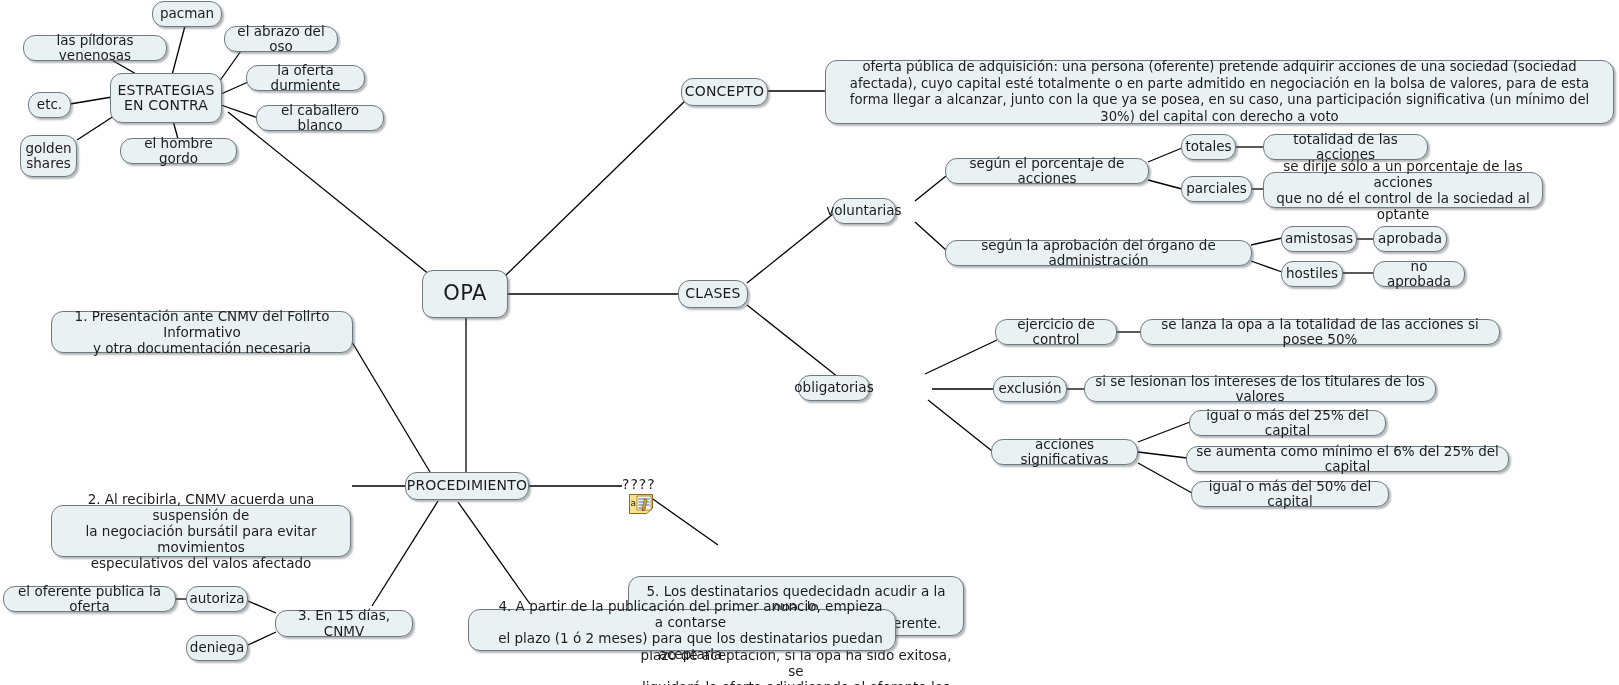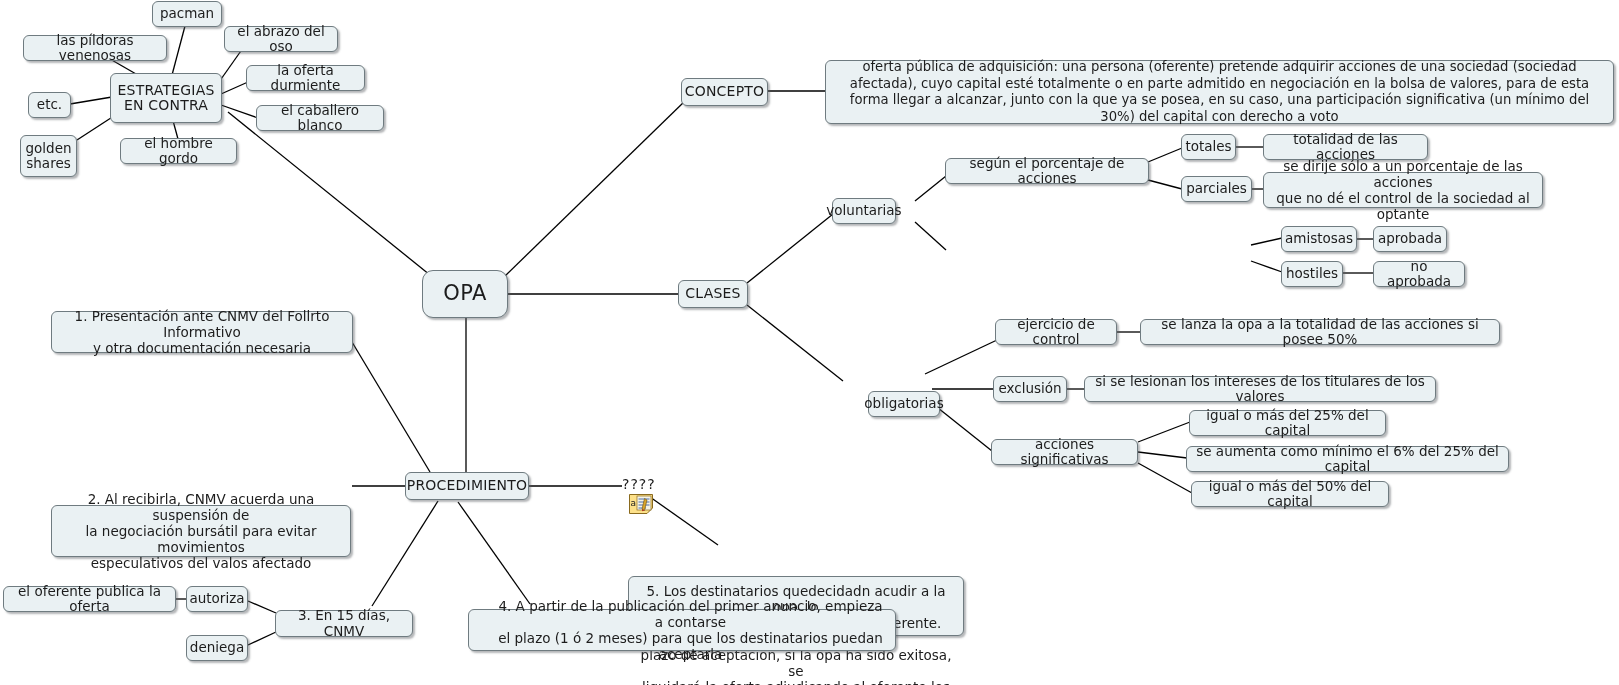--- a/index.html
+++ b/index.html
@@ -26,21 +26,21 @@
     width: 1619px;
     height: 685px;
     pointer-events: none;
     z-index: 1;
   }
   .node {
     position: absolute;
     box-sizing: border-box;
     background: #eaf1f3;
     border: 1px solid #6f7b80;
-    border-radius: 6px;
+    border-radius: 12px;
     color: #1c1c1c;
     font-size: 13.5px;
     line-height: 15.5px;
     text-align: center;
     display: flex;
     align-items: center;
     justify-content: center;
     padding: 3px 7px;
     box-shadow: 2px 2px 2px rgba(90,95,100,0.45);
     z-index: 5;
@@ -168,26 +168,27 @@
   <div class="node big" style="left:678px; top:280px; width:70px; height:28px;">CLASES</div>
 
   <div class="node" style="left:832px; top:198px; width:64px; height:26px;">voluntarias</div>
   <div class="node" style="left:945px; top:158px; width:204px; height:26px;">según el porcentaje de acciones</div>
   <div class="node" style="left:1181px; top:134px; width:55px; height:26px;">totales</div>
   <div class="node" style="left:1263px; top:134px; width:165px; height:26px;">totalidad de las acciones</div>
   <div class="node" style="left:1181px; top:176px; width:71px; height:26px;">parciales</div>
   <div class="node para" style="left:1263px; top:172px; width:280px; height:36px;">se dirije sólo a un porcentaje de las acciones
 que no dé el control de la sociedad al optante</div>
 
+  <div class="node" style="left:945px; top:240px; width:307px; height:26px;">según la aprobación del órgano de administración</div>
   <div class="node" style="left:1281px; top:226px; width:76px; height:26px;">amistosas</div>
   <div class="node" style="left:1373px; top:226px; width:74px; height:26px;">aprobada</div>
   <div class="node" style="left:1281px; top:261px; width:62px; height:26px;">hostiles</div>
   <div class="node" style="left:1373px; top:261px; width:92px; height:26px;">no aprobada</div>
 
-  <div class="node" style="left:868px; top:375px; width:72px; height:26px;margin-top:16px;">obligatorias</div>
+  <div class="node" style="left:798px; top:375px; width:72px; height:26px;">obligatorias</div>
   <div class="node" style="left:995px; top:319px; width:122px; height:26px;">ejercicio de control</div>
   <div class="node" style="left:1140px; top:319px; width:360px; height:26px;">se lanza la opa a la totalidad de las acciones si posee 50%</div>
   <div class="node" style="left:993px; top:376px; width:74px; height:26px;">exclusión</div>
   <div class="node" style="left:1084px; top:376px; width:352px; height:26px;">si se lesionan los intereses de los titulares de los valores</div>
   <div class="node" style="left:991px; top:439px; width:147px; height:26px;">acciones significativas</div>
   <div class="node" style="left:1189px; top:410px; width:197px; height:26px;">igual o más del 25% del capital</div>
   <div class="node" style="left:1186px; top:446px; width:323px; height:26px;">se aumenta como mínimo el 6% del 25% del capital</div>
   <div class="node" style="left:1191px; top:481px; width:198px; height:26px;">igual o más del 50% del capital</div>
 
   <div class="node big" style="left:405px; top:472px; width:124px; height:28px;">PROCEDIMIENTO</div>

